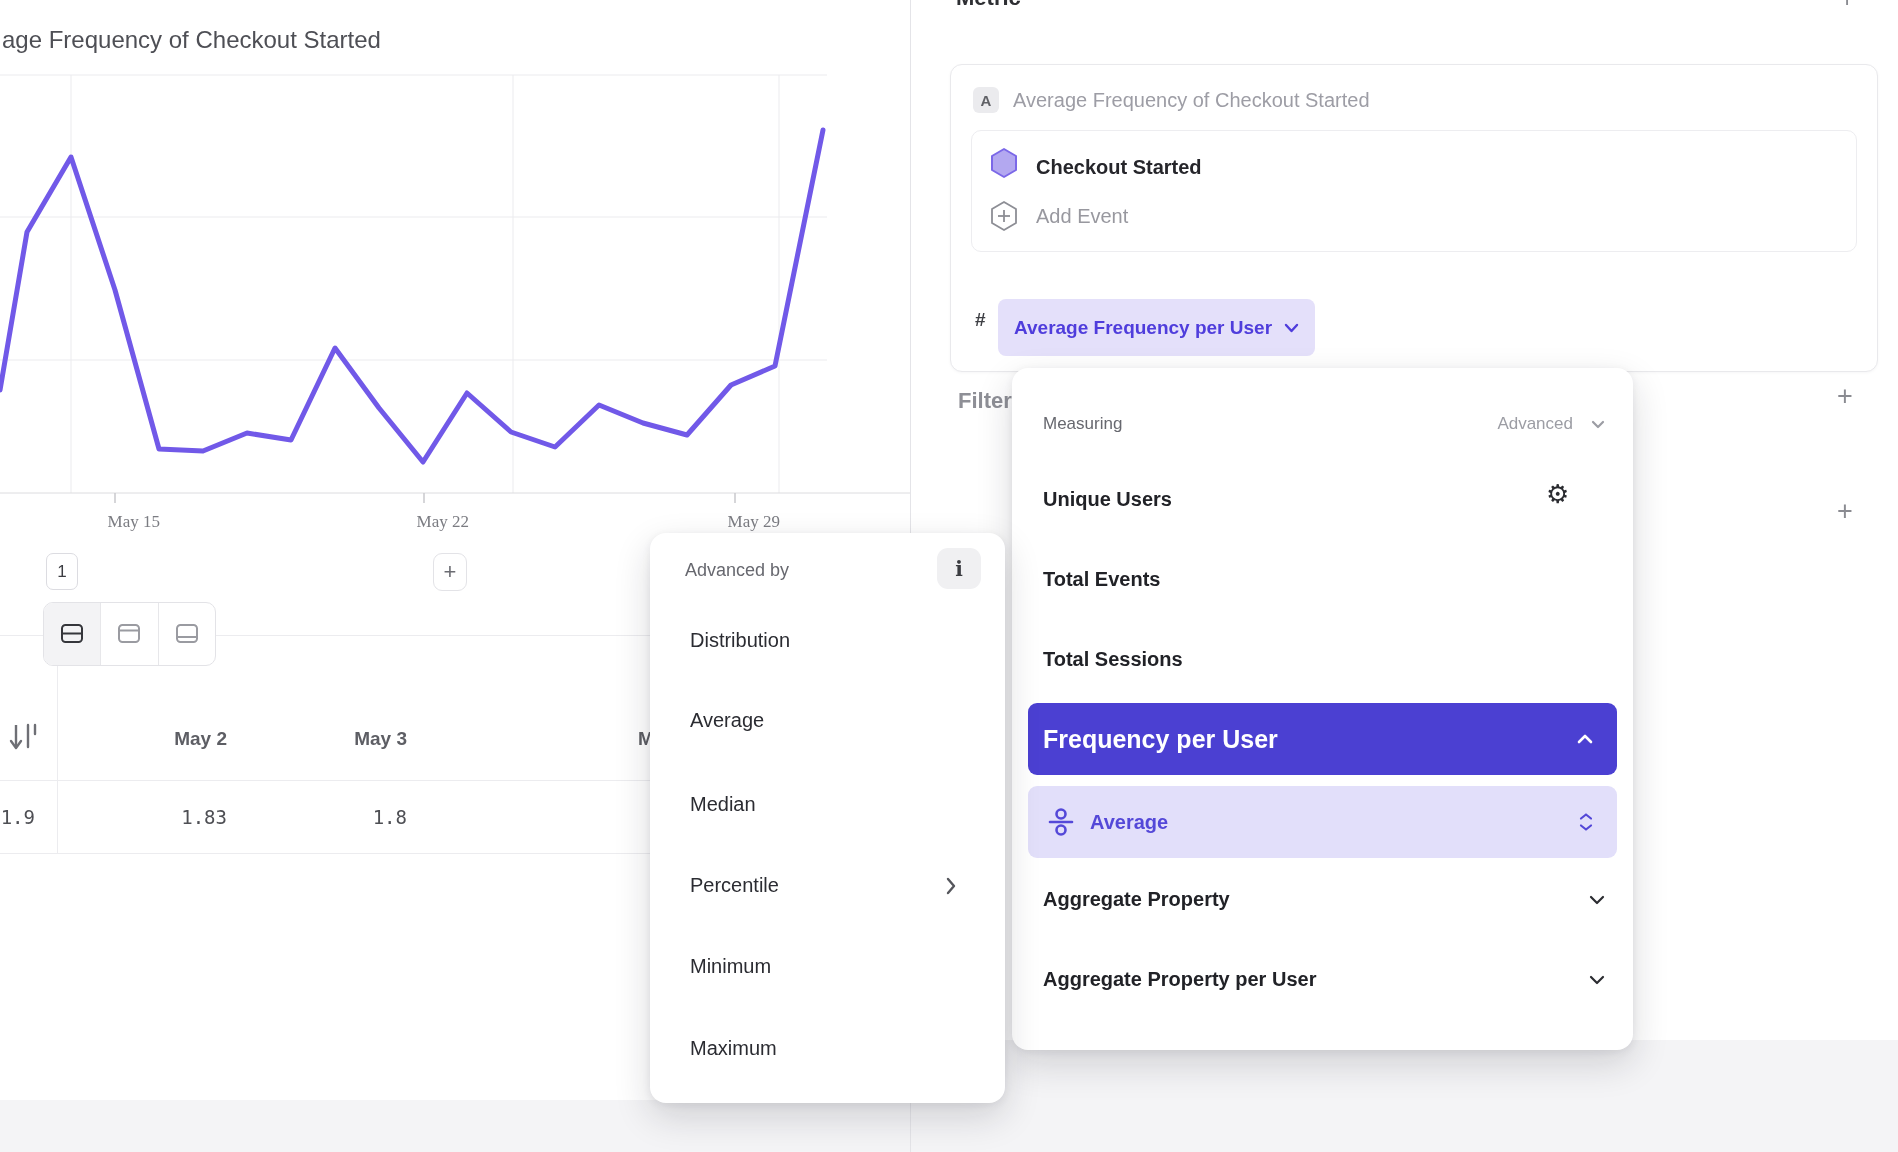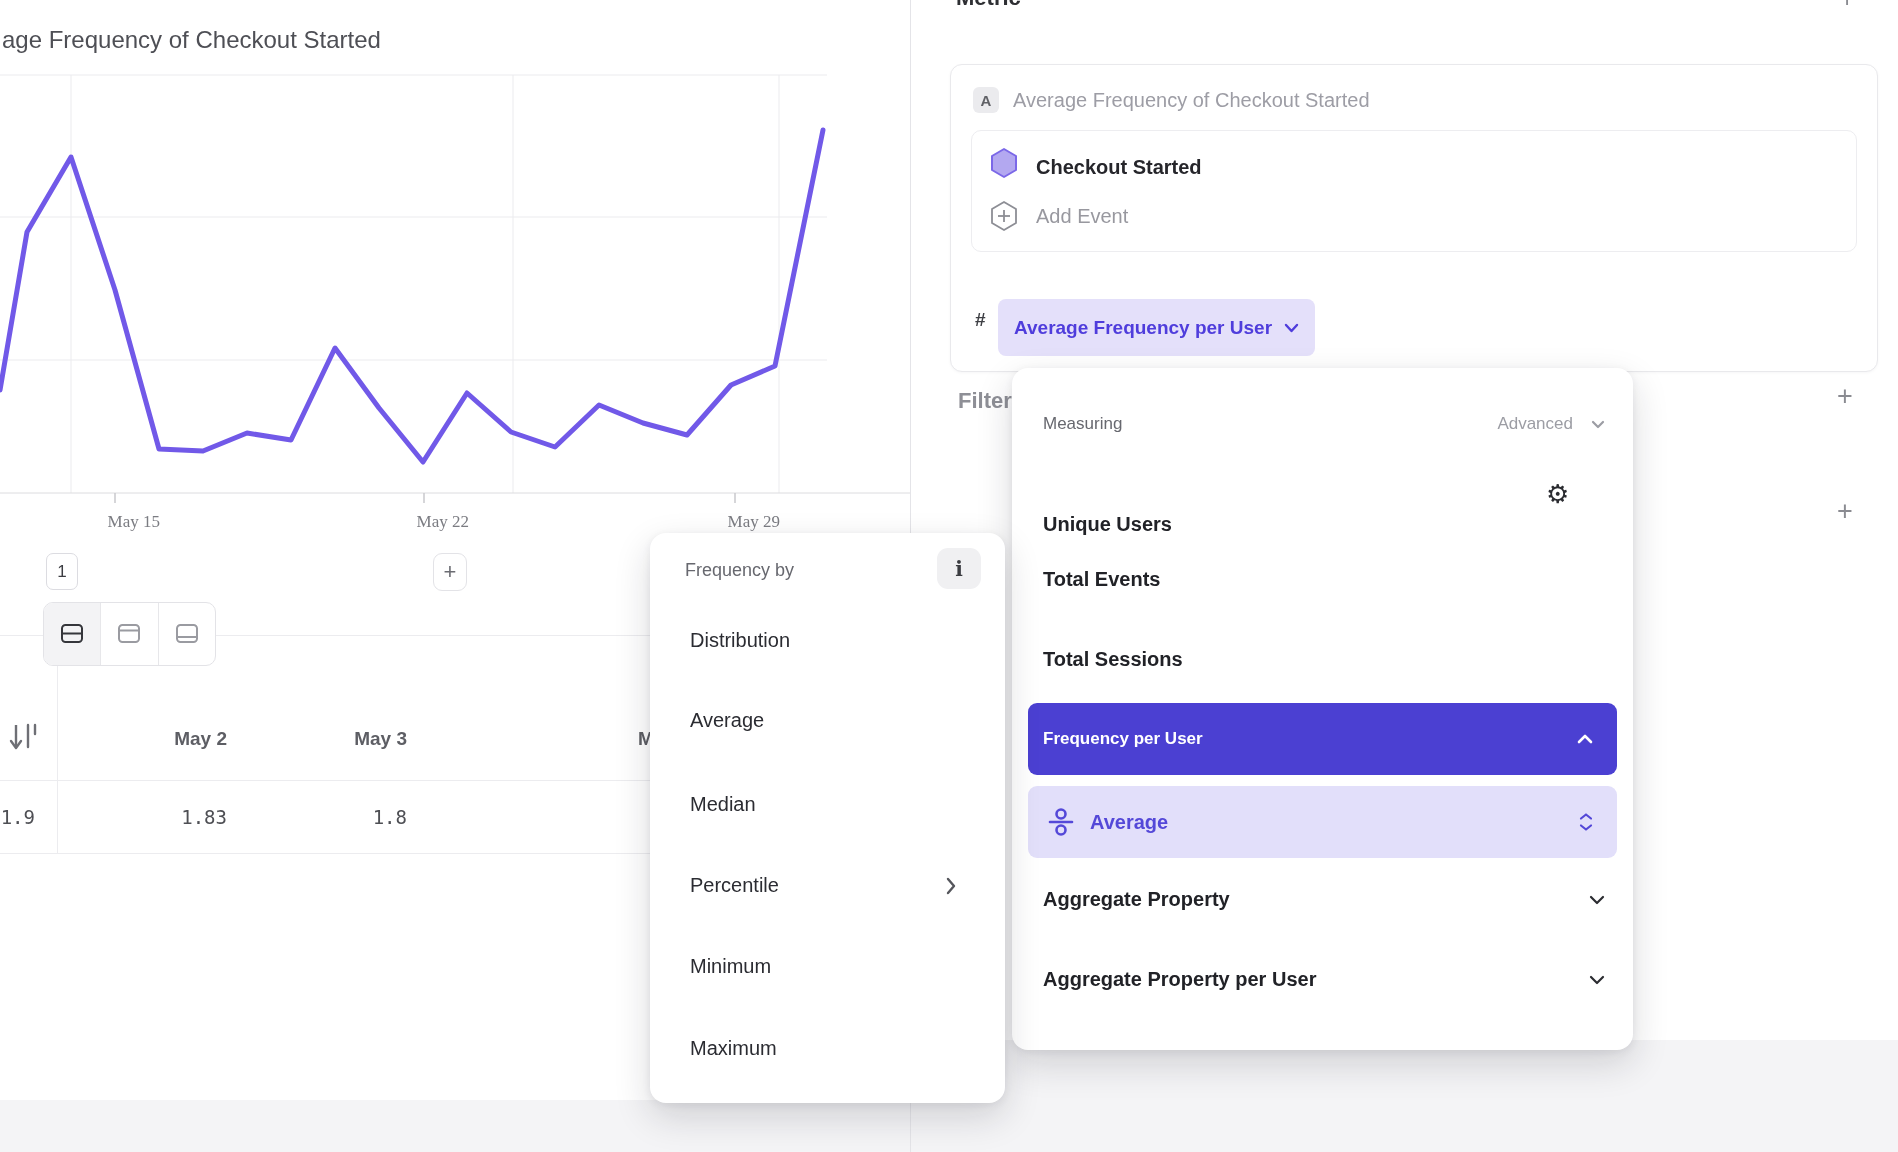--- a/index.html
+++ b/index.html
@@ -61,21 +61,21 @@
 
   
   .dropdown { background:#fff; border-radius:16px; box-shadow:0 14px 36px rgba(25,25,40,0.16), 0 2px 8px rgba(25,25,40,0.07); }
   .measuring-panel { left:1012px; top:368px; width:621px; height:682px; z-index:10; }
   .menu-label { font-size:17px; color:#67686f; }
   .advanced { position:absolute; right:28px; top:46px; display:flex; align-items:center; gap:18px;
     font-size:17px; color:#9c9da4; }
   .m-item { position:absolute; left:31px; font-size:20px; font-weight:600; color:#212227; white-space:nowrap; }
   .sel-row { position:absolute; left:16px; width:589px; height:72px; border-radius:9px; display:flex; align-items:center; }
   .sel-row.primary { background:#4b40d2; }
-  .sel-row.primary span { color:#ffffff; font-size:17px; font-weight:600; margin-left:15px; }
+  .sel-row.primary span { color:#ffffff; font-size:25px; font-weight:600; margin-left:15px; }
   .sel-row.secondary { background:#e2dffa; }
   .sel-row.secondary span { color:#5448d8; font-size:20px; font-weight:600; margin-left:14px; }
   .row-chev { position:absolute; right:24px; top:50%; transform:translateY(-50%); display:flex; flex-direction:column; align-items:center; gap:3px; }
   .gear-icon { position:absolute; left:534px; top:113px; font-family:"DejaVu Sans", sans-serif; font-size:26px; color:#2b2c31; line-height:1; }
   .chev-dark { position:absolute; right:28px; }
 
   .aggregate-panel { left:650px; top:533px; width:355px; height:570px; z-index:11; }
   .info-box { position:absolute; left:287px; top:15px; width:44px; height:41px; background:#f0f0f2; border-radius:11px;
     display:flex; align-items:center; justify-content:center; font-family:"DejaVu Serif", serif; font-weight:700; font-size:20px; color:#3b3c41; }
   .a-item { position:absolute; left:40px; font-size:20px; font-weight:500; color:#2b2c32; white-space:nowrap; }
@@ -197,21 +197,21 @@
 
   <div class="abs dropdown measuring-panel">
     <div class="abs menu-label" style="left:31px; top:46px;">Measuring</div>
     <div class="advanced">
       <span>Advanced</span>
       <svg width="14" height="9">
         <polyline points="2,2 7,7 12,2" fill="none" stroke="#9c9da4" stroke-width="2.2" stroke-linecap="round" stroke-linejoin="round"></polyline>
       </svg>
     </div>
 
-    <div class="m-item" style="top:120px;margin-top:25px;">Unique Users</div>
+    <div class="m-item" style="top:120px;">Unique Users</div>
     <div class="gear-icon">⚙</div>
     <div class="m-item" style="top:200px;">Total Events</div>
     <div class="m-item" style="top:280px;">Total Sessions</div>
 
     <div class="sel-row primary" style="top:335px;">
       <span>Frequency per User</span>
       <svg class="chev-dark" style="right:24px;" width="16" height="10">
         <polyline points="2,8 8,2 14,8" fill="none" stroke="#ffffff" stroke-width="2.6" stroke-linecap="round" stroke-linejoin="round"></polyline>
       </svg>
     </div>
@@ -237,21 +237,21 @@
     <svg class="chev-dark" style="top:527px;" width="16" height="10">
       <polyline points="2,2 8,8 14,2" fill="none" stroke="#2b2c31" stroke-width="2.2" stroke-linecap="round" stroke-linejoin="round"></polyline>
     </svg>
     <div class="m-item" style="top:600px;">Aggregate Property per User</div>
     <svg class="chev-dark" style="top:607px;" width="16" height="10">
       <polyline points="2,2 8,8 14,2" fill="none" stroke="#2b2c31" stroke-width="2.2" stroke-linecap="round" stroke-linejoin="round"></polyline>
     </svg>
   </div>
 
   <div class="abs dropdown aggregate-panel">
-    <div class="abs menu-label" style="left:35px; top:27px; font-size:18px;">Frequency by</div>
+    <div class="abs menu-label" style="left:35px; top:27px; font-size:18px;">Advanced by</div>
     <div class="info-box">i</div>
 
     <div class="a-item" style="top:96px;">Distribution</div>
     <div class="a-item" style="top:176px;">Average</div>
     <div class="a-item" style="top:260px;">Median</div>
     <div class="a-item" style="top:341px;">Percentile</div>
     <svg class="abs" style="left:295px; top:344px;" width="12" height="18">
       <polyline points="3,2 9,9 3,16" fill="none" stroke="#55565c" stroke-width="2.4" stroke-linecap="round" stroke-linejoin="round"></polyline>
     </svg>
     <div class="a-item" style="top:422px;">Minimum</div>

